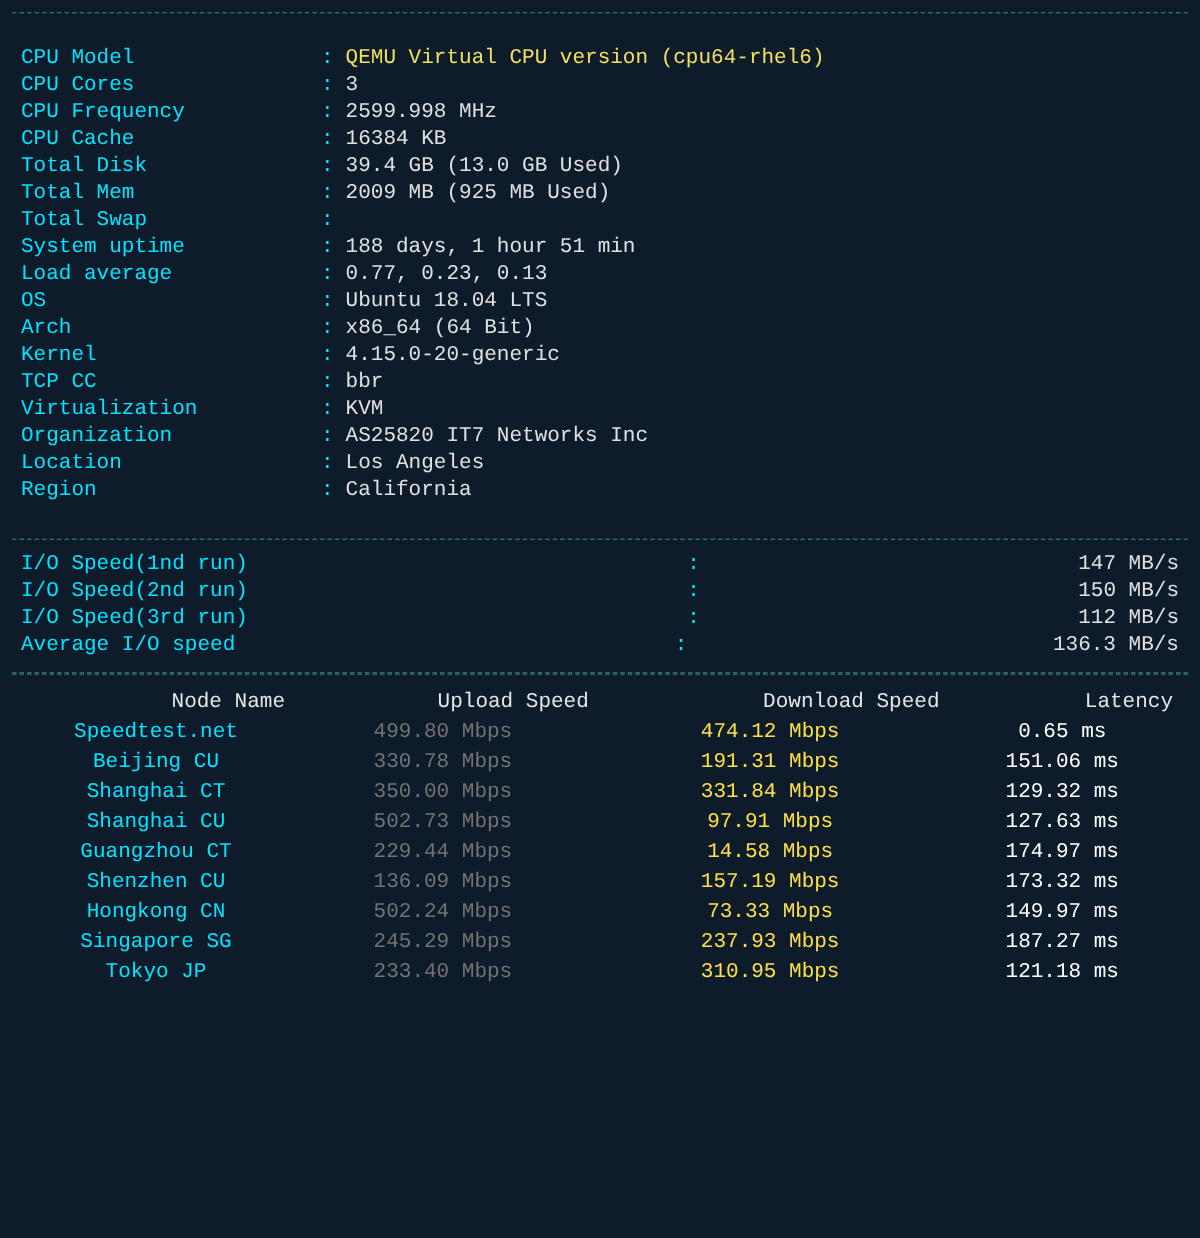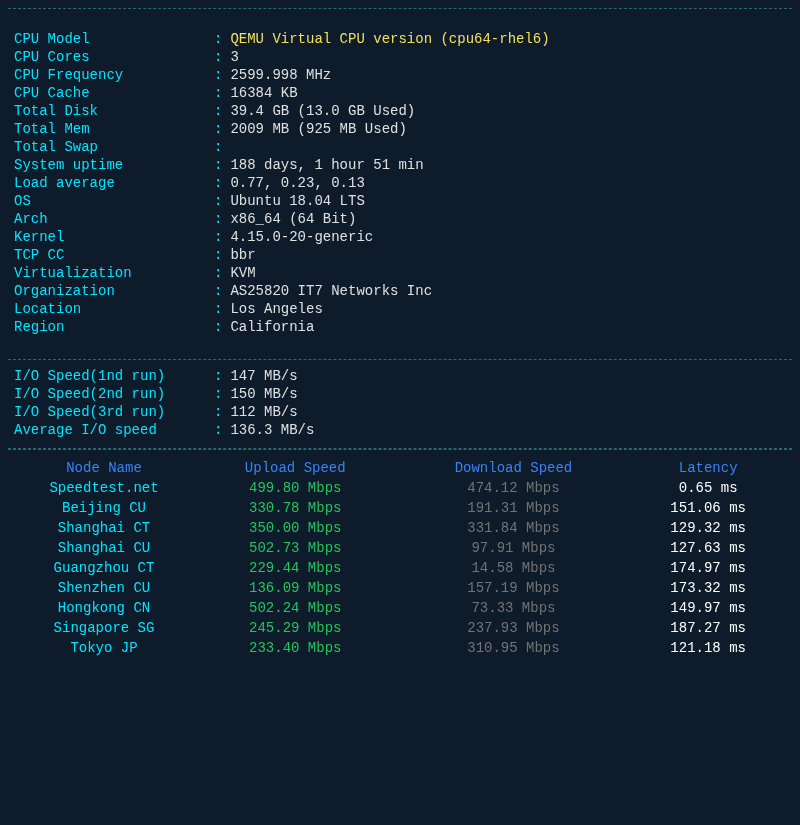--- a/index.html
+++ b/index.html
@@ -35,49 +35,50 @@
     .info-value.yellow {
       color: #f0e060;
     }
     .io-section {
       padding: 8px 6px;
       border-bottom: 1px dashed #2a6a6a;
     }
     .io-row {
       display: flex;
       margin-bottom: 2px;
+      justify-content: space-between;
     }
     .io-label {
       color: #00e5ff;
       width: 200px;
       min-width: 200px;
     }
     .io-value {
       color: #e0e0e0;
     }
     .speed-section {
       padding: 8px 6px;
     }
     .speed-table {
       width: 100%;
       border-collapse: collapse;
     }
     .speed-table th {
-      color: #3b82f6;
-      text-align: center;
+      color: #e5e5e5;
+      text-align: right;
       padding: 2px 4px;
       font-weight: normal;
     }
     .speed-table td {
       padding: 2px 4px;
       text-align: center;
     }
     .node-name { color: #00e5ff; }
-    .upload-speed { color: #22c55e; margin-left: 20px; }
-    .download-speed { color: #737373; }
+    .upload-speed { color: #737373; margin-left: 20px; }
+    .download-speed { color: #fde047; }
     .latency { color: #ffffff; }
     .watermark {
       position: fixed;
       top: 280px;
       left: 160px;
       color: rgba(255,255,255,0.18);
       font-size: 38px;
       font-family: Arial, sans-serif;
       font-weight: bold;
       transform: rotate(-25deg);

